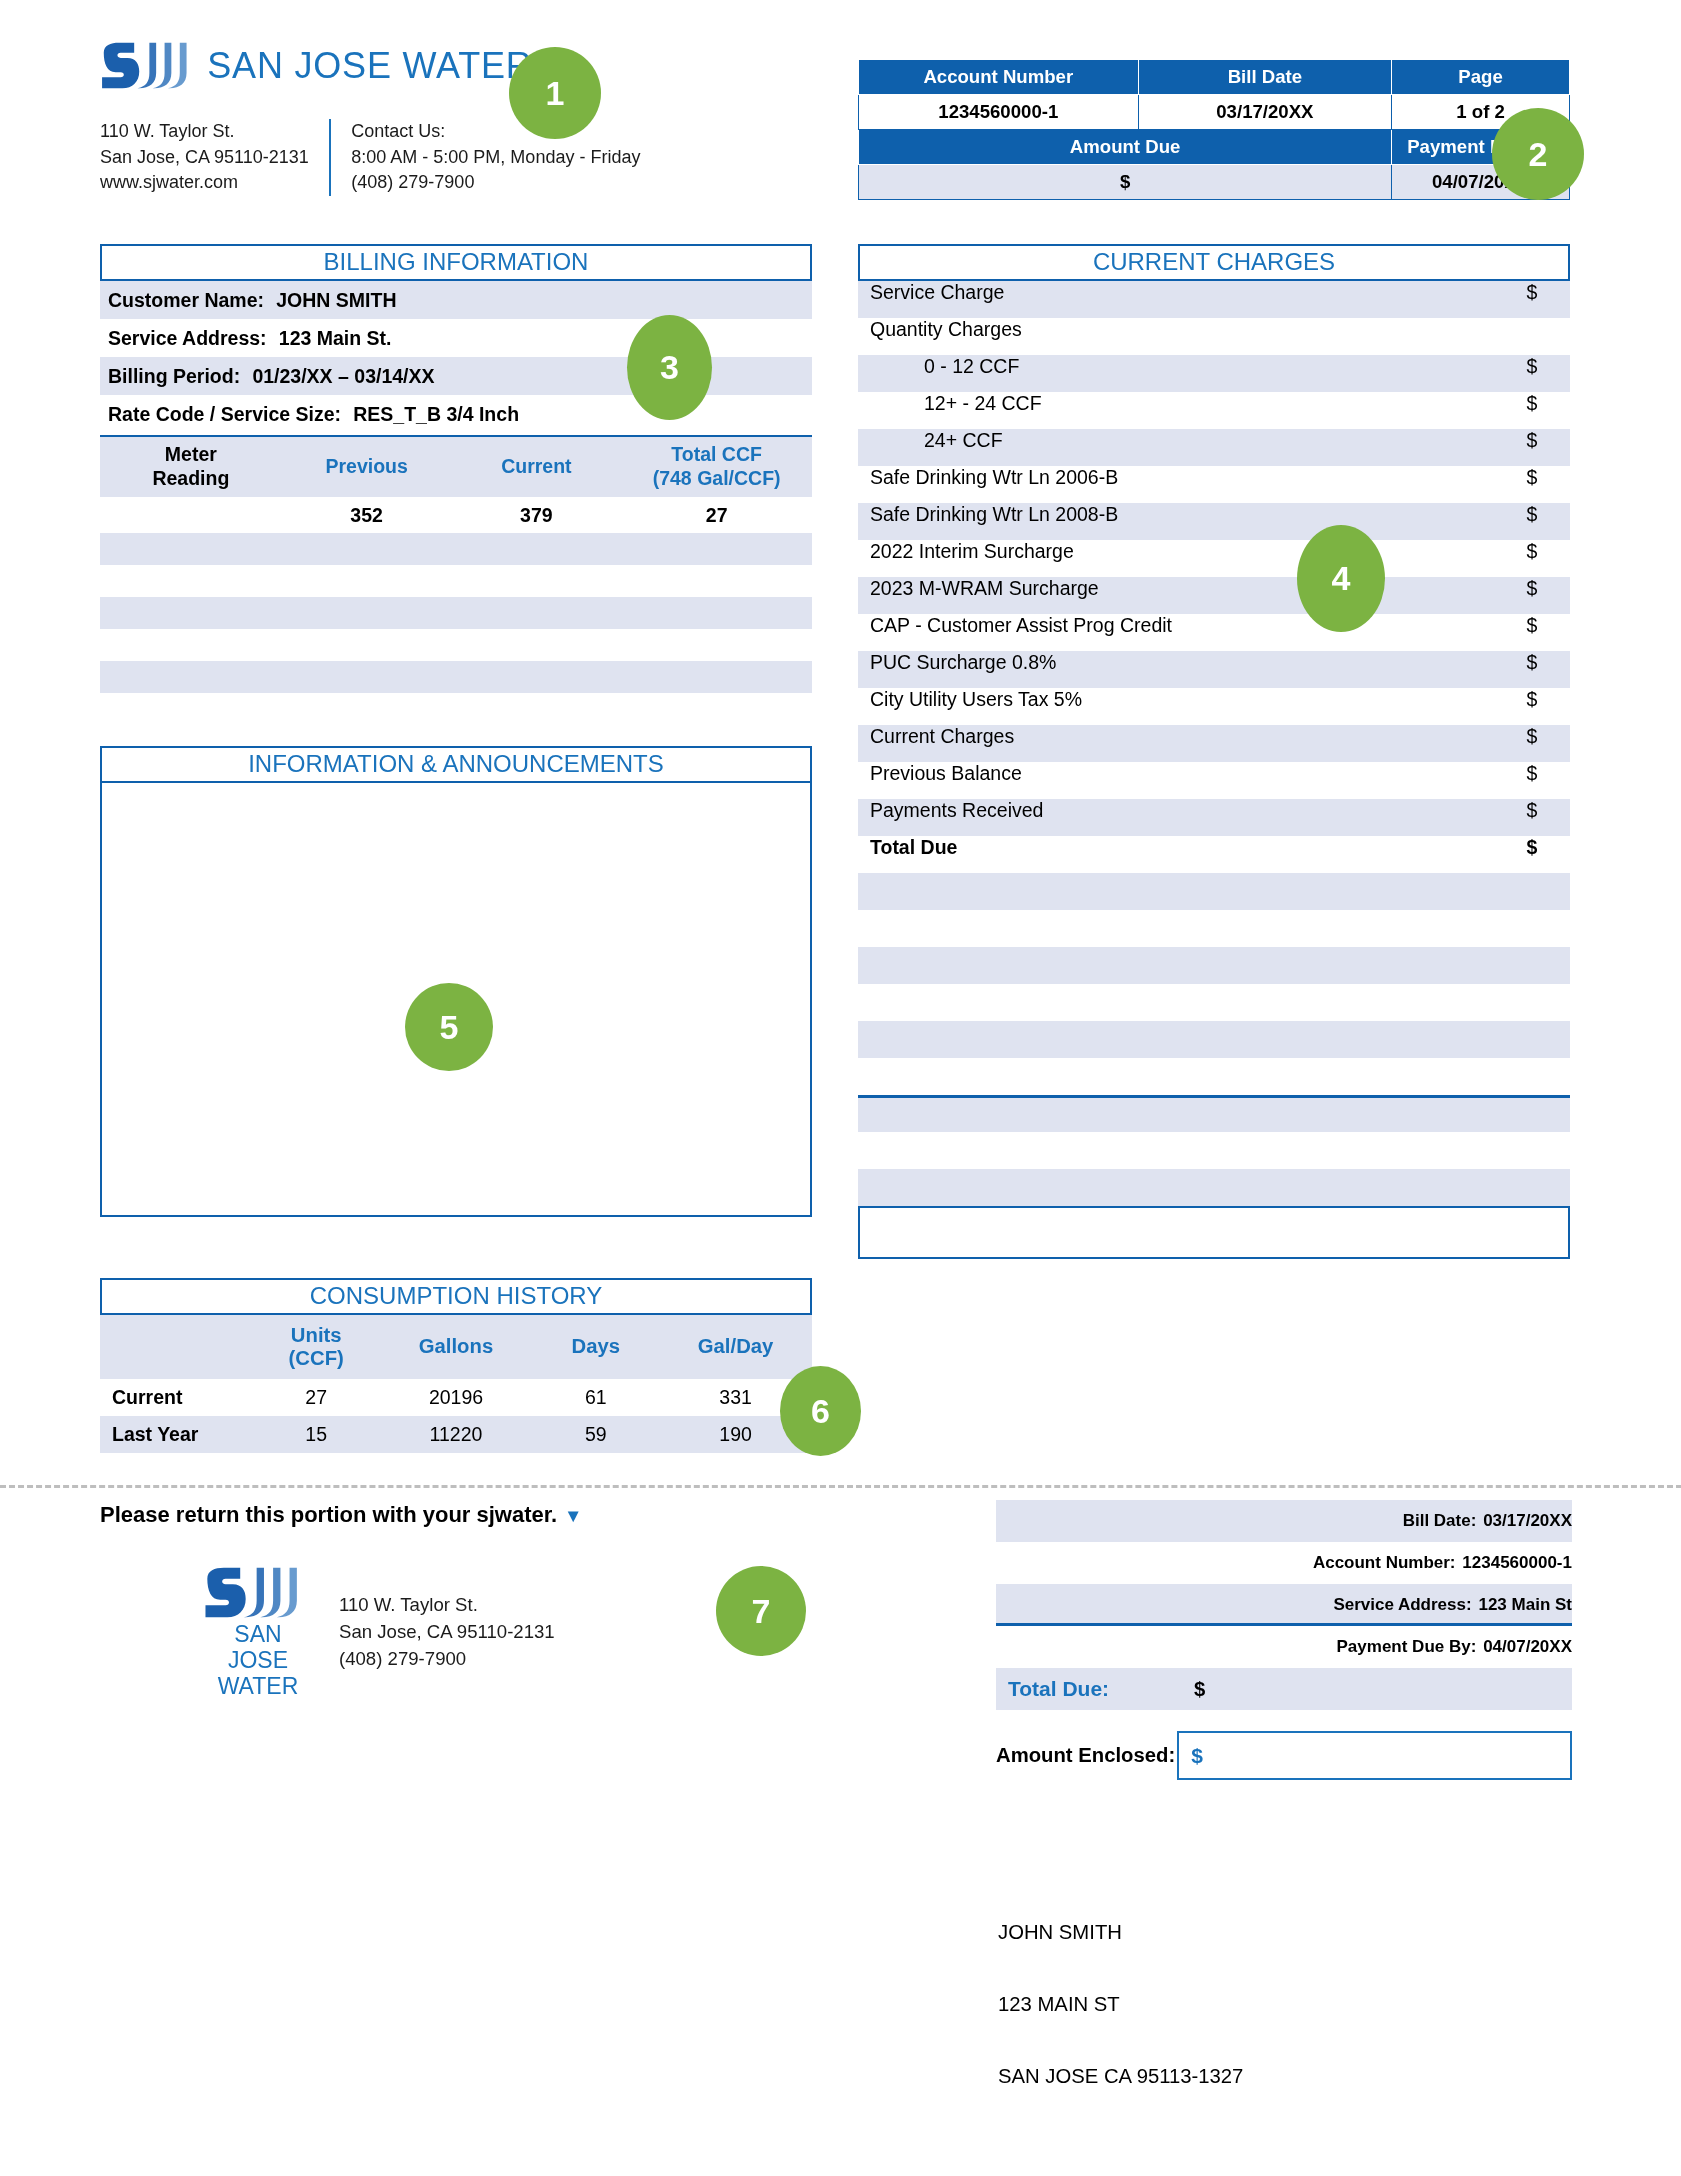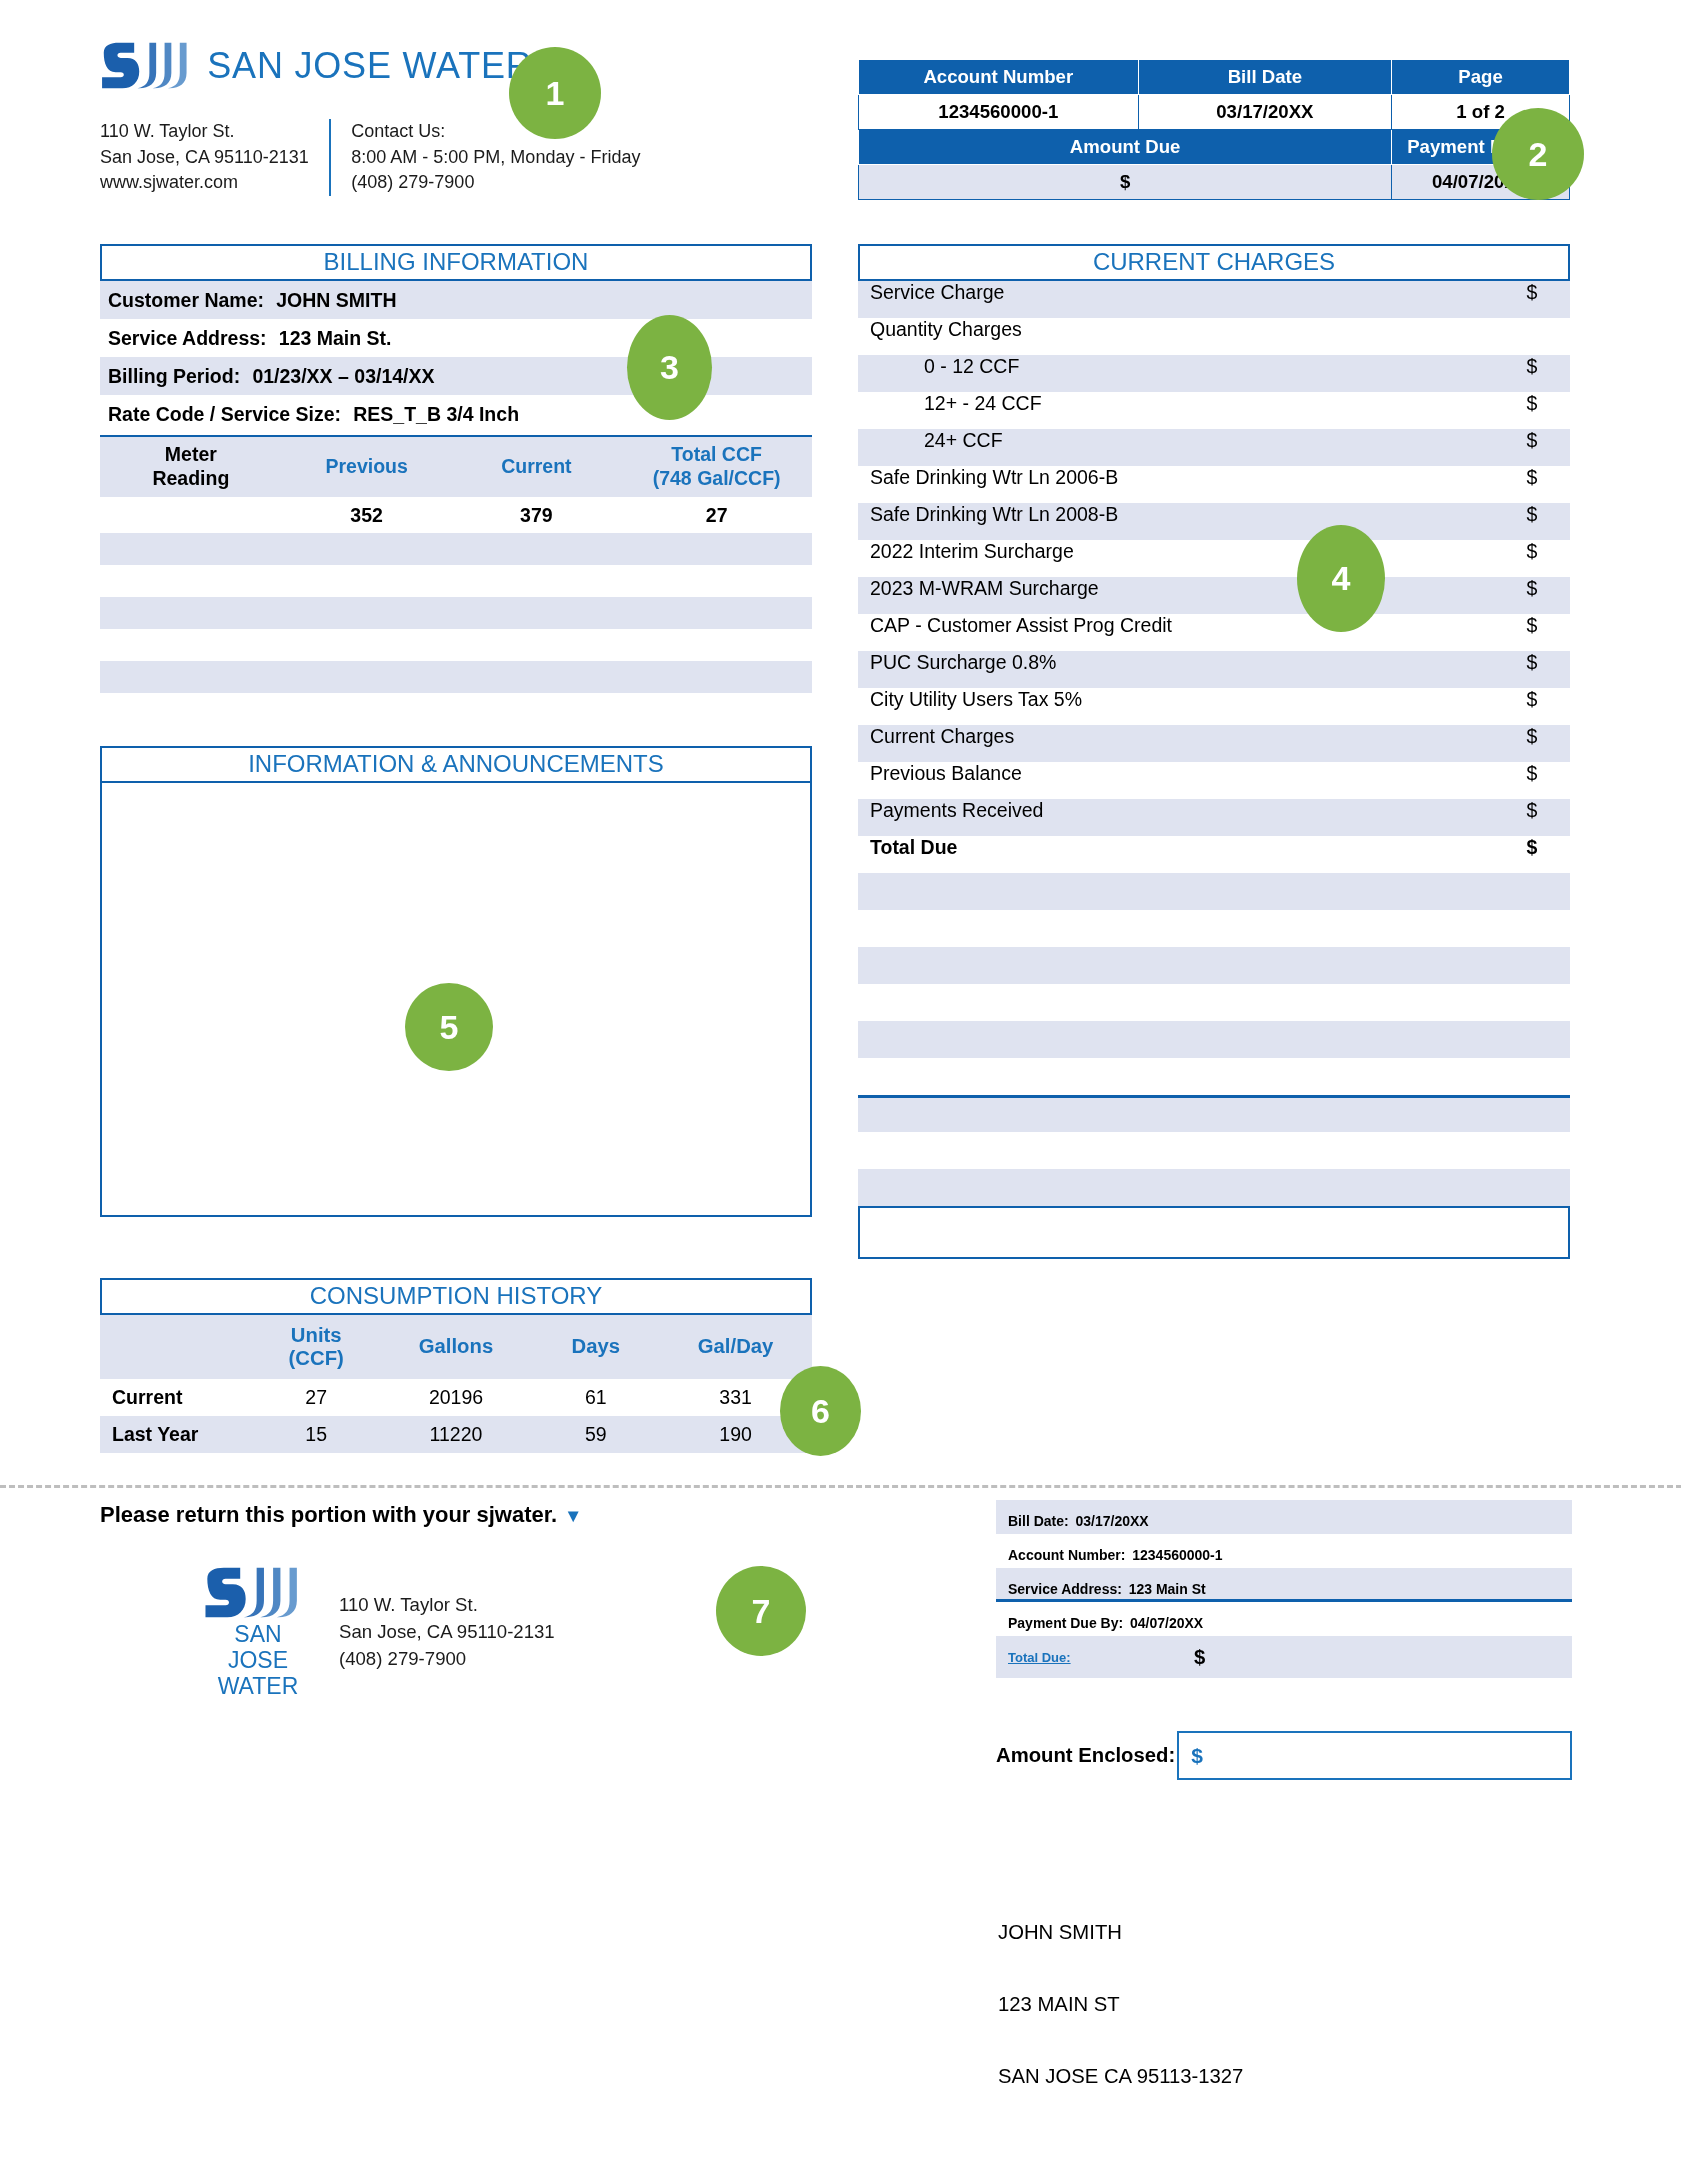--- a/index.html
+++ b/index.html
@@ -147,27 +147,27 @@
     text-align:center; width:110px; margin-top:3.4px;
   }
   #stub-address {
     position:absolute; left:339px; top:1592px;
     font-size:18.6px; line-height:1.45; color:#1b1b1b;
   }
 
   
   #stub-right { position:absolute; left:996px; top:1500px; width:576px; }
   .stub-row {
-    height:34px; line-height:42px; font-size:14px; font-weight:bold;
-    padding-left:12px; white-space:nowrap;
+    height:42px; line-height:42px; font-size:17px; font-weight:bold;
+    padding-left:12px; white-space:nowrap;text-align:right;
   }
   .stub-row .val { margin-left:6.8px; }
   .stub-row.rule-under { border-bottom:3.4px solid #0E60AC; }
   .stub-total { display:flex; align-items:center; height:42px; padding-left:12px; }
-  .stub-total .lbl { color:#1A73BC; font-size:13px; font-weight:bold; width:186px;text-decoration:underline; }
+  .stub-total .lbl { color:#1A73BC; font-size:21px; font-weight:bold; width:186px; }
   .stub-total .amt { font-size:20.3px; font-weight:bold; }
   #amount-enclosed-row {
     position:absolute; left:996px; top:1731px; width:576px;
     display:flex; align-items:center;
   }
   #amount-enclosed-row .lbl {
     font-size:20.3px; font-weight:bold; white-space:nowrap; padding-right:2px;
   }
   #amount-enclosed-input {
     flex:1; height:49px; border:2.5px solid #1A73BC; background:#fff;

